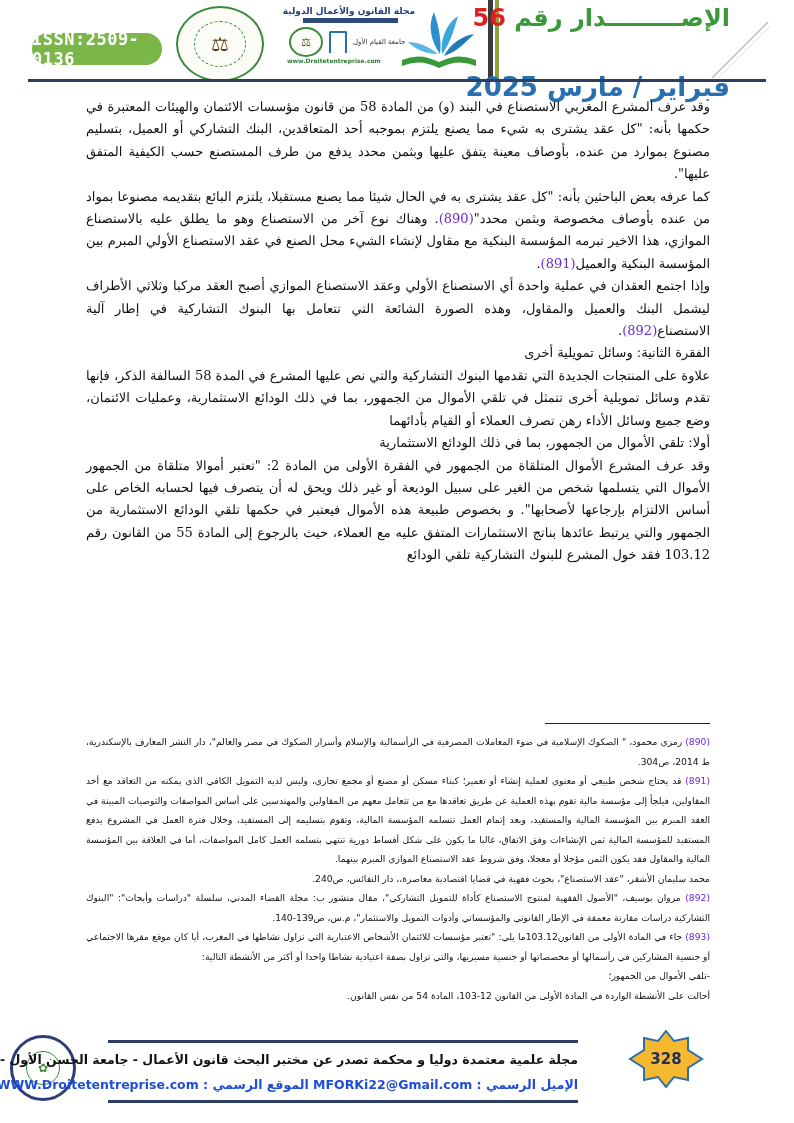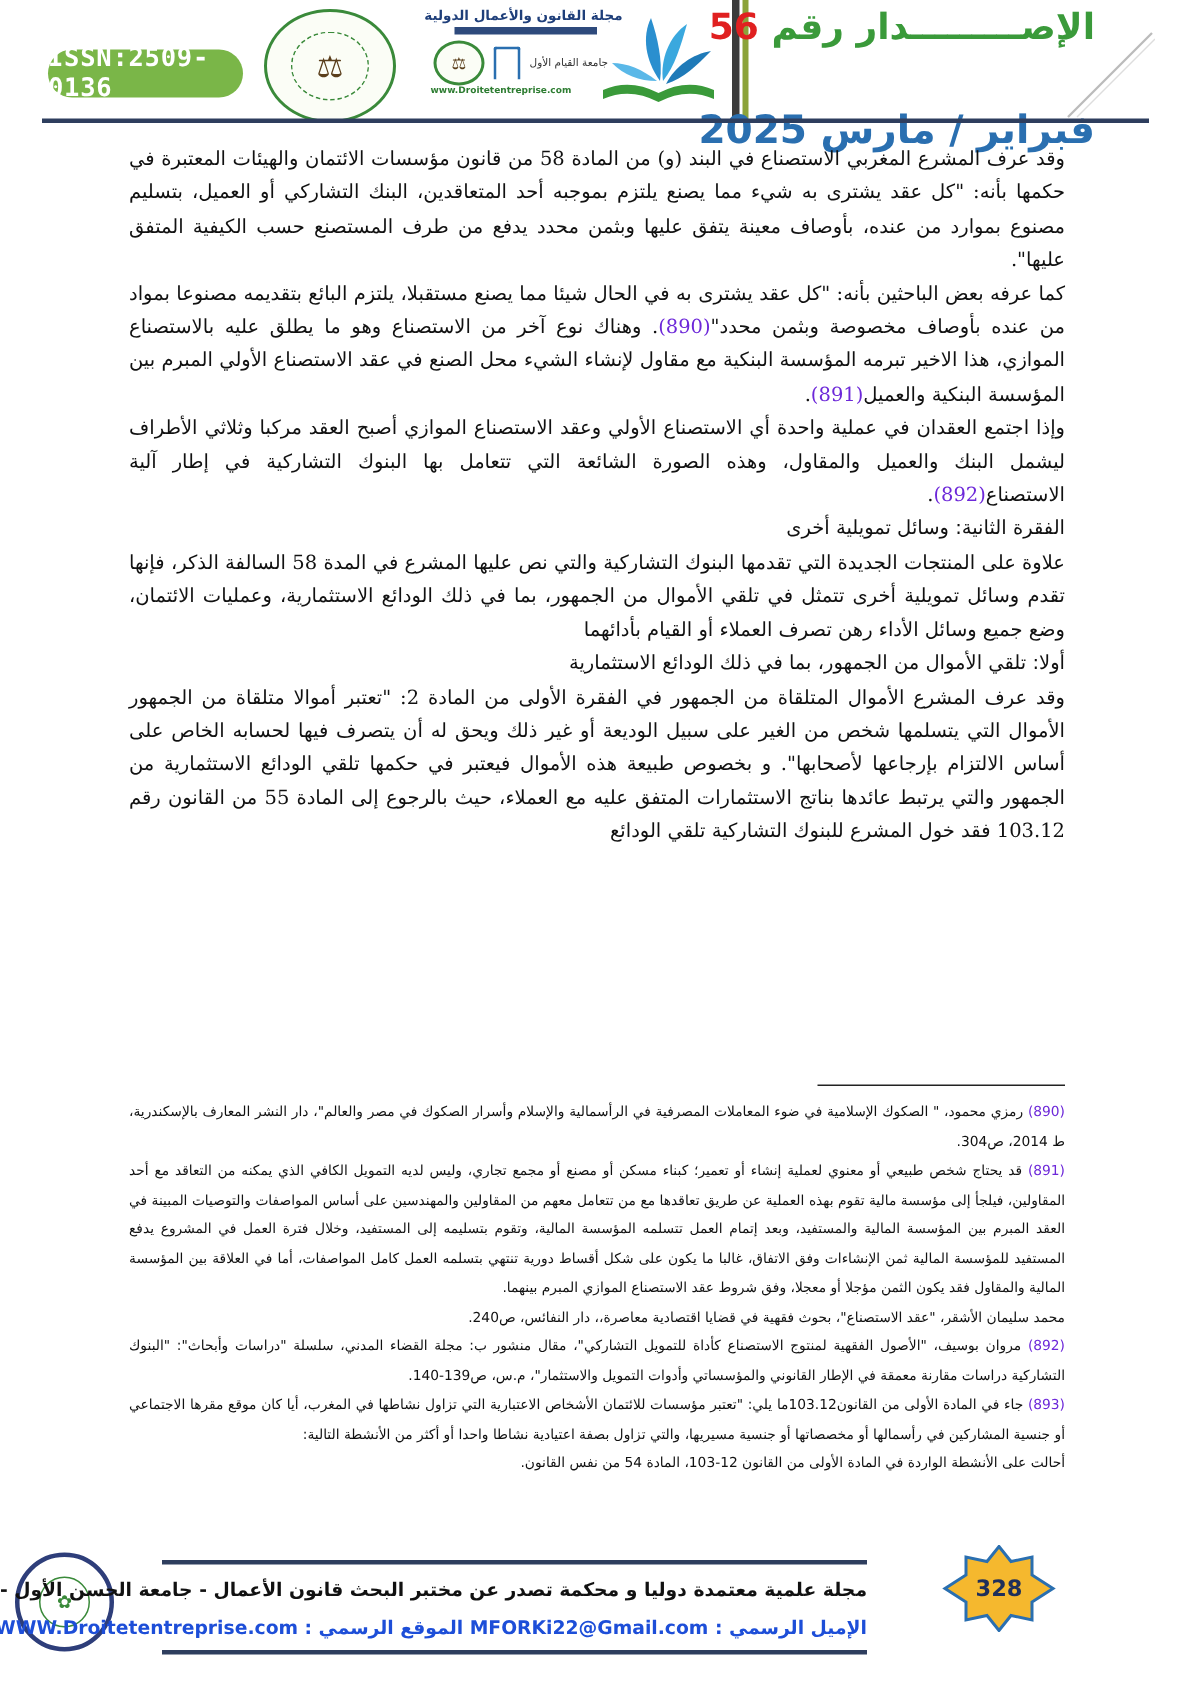--- a/index.html
+++ b/index.html
@@ -99,20 +99,21 @@
     <p><span>وقد عرف المشرع الأموال المتلقاة من الجمهور في الفقرة الأولى من المادة 2: "تعتبر أموالا متلقاة من الجمهور الأموال التي يتسلمها شخص من الغير على سبيل الوديعة أو غير ذلك ويحق له أن يتصرف فيها لحسابه الخاص على أساس الالتزام بإرجاعها لأصحابها". و بخصوص طبيعة هذه الأموال فيعتبر في حكمها تلقي الودائع الاستثمارية من الجمهور والتي يرتبط عائدها بناتج الاستثمارات المتفق عليه مع العملاء، حيث بالرجوع إلى المادة 55 من القانون رقم 103.12 فقد خول المشرع للبنوك التشاركية تلقي الودائع</span></p>
   </div>
 
 <div class="abs fn-rule"></div>
 <div class="abs footnotes" id="footnotes">
     <p><span class="ref">(890)</span><span> رمزي محمود، " الصكوك الإسلامية في ضوء المعاملات المصرفية في الرأسمالية والإسلام وأسرار الصكوك في مصر والعالم"، دار النشر المعارف بالإسكندرية، ط 2014، ص304.</span></p>
     <p><span class="ref">(891)</span><span> قد يحتاج شخص طبيعي أو معنوي لعملية إنشاء أو تعمير؛ كبناء مسكن أو مصنع أو مجمع تجاري، وليس لديه التمويل الكافي الذي يمكنه من التعاقد مع أحد المقاولين، فيلجأ إلى مؤسسة مالية تقوم بهذه العملية عن طريق تعاقدها مع من تتعامل معهم من المقاولين والمهندسين على أساس المواصفات والتوصيات المبينة في العقد المبرم بين المؤسسة المالية والمستفيد، وبعد إتمام العمل تتسلمه المؤسسة المالية، وتقوم بتسليمه إلى المستفيد، وخلال فترة العمل في المشروع يدفع المستفيد للمؤسسة المالية ثمن الإنشاءات وفق الاتفاق، غالبا ما يكون على شكل أقساط دورية تنتهي بتسلمه العمل كامل المواصفات، أما في العلاقة بين المؤسسة المالية والمقاول فقد يكون الثمن مؤجلا أو معجلا، وفق شروط عقد الاستصناع الموازي المبرم بينهما.</span></p>
     <p><span>محمد سليمان الأشقر، "عقد الاستصناع"، بحوث فقهية في قضايا اقتصادية معاصرة،، دار النفائس، ص240.</span></p>
     <p><span class="ref">(892)</span><span> مروان بوسيف، "الأصول الفقهية لمنتوج الاستصناع كأداة للتمويل التشاركي"، مقال منشور ب: مجلة القضاء المدني، سلسلة "دراسات وأبحاث": "البنوك التشاركية دراسات مقارنة معمقة في الإطار القانوني والمؤسساتي وأدوات التمويل والاستثمار"، م.س، ص139-140.</span></p>
     <p><span class="ref">(893)</span><span> جاء في المادة الأولى من القانون103.12ما يلي: "تعتبر مؤسسات للائتمان الأشخاص الاعتبارية التي تزاول نشاطها في المغرب، أيا كان موقع مقرها الاجتماعي أو جنسية المشاركين في رأسمالها أو مخصصاتها أو جنسية مسيريها، والتي تزاول بصفة اعتيادية نشاطا واحدا أو أكثر من الأنشطة التالية:</span></p>
+    <p><span>-تلقي الأموال من الجمهور؛</span></p>
     <p><span>أحالت على الأنشطة الواردة في المادة الأولى من القانون 12-103، المادة 54 من نفس القانون.</span></p>
   </div>
 
 <div class="abs footer-seal">
   <div class="inner">✿</div>
 </div>
 <div class="abs f-rule" style="top:1040px;"></div>
 <div class="abs f-line1">مجلة علمية معتمدة  دوليا و محكمة تصدر عن مختبر البحث قانون الأعمال - جامعة الحسن الأول - سطات - المغرب</div>
 <div class="abs f-line2">الإميل الرسمي :  MFORKi22@Gmail.com الموقع الرسمي : WWW.Droitetentreprise.com</div>
 <div class="abs f-rule" style="top:1100px;"></div>

